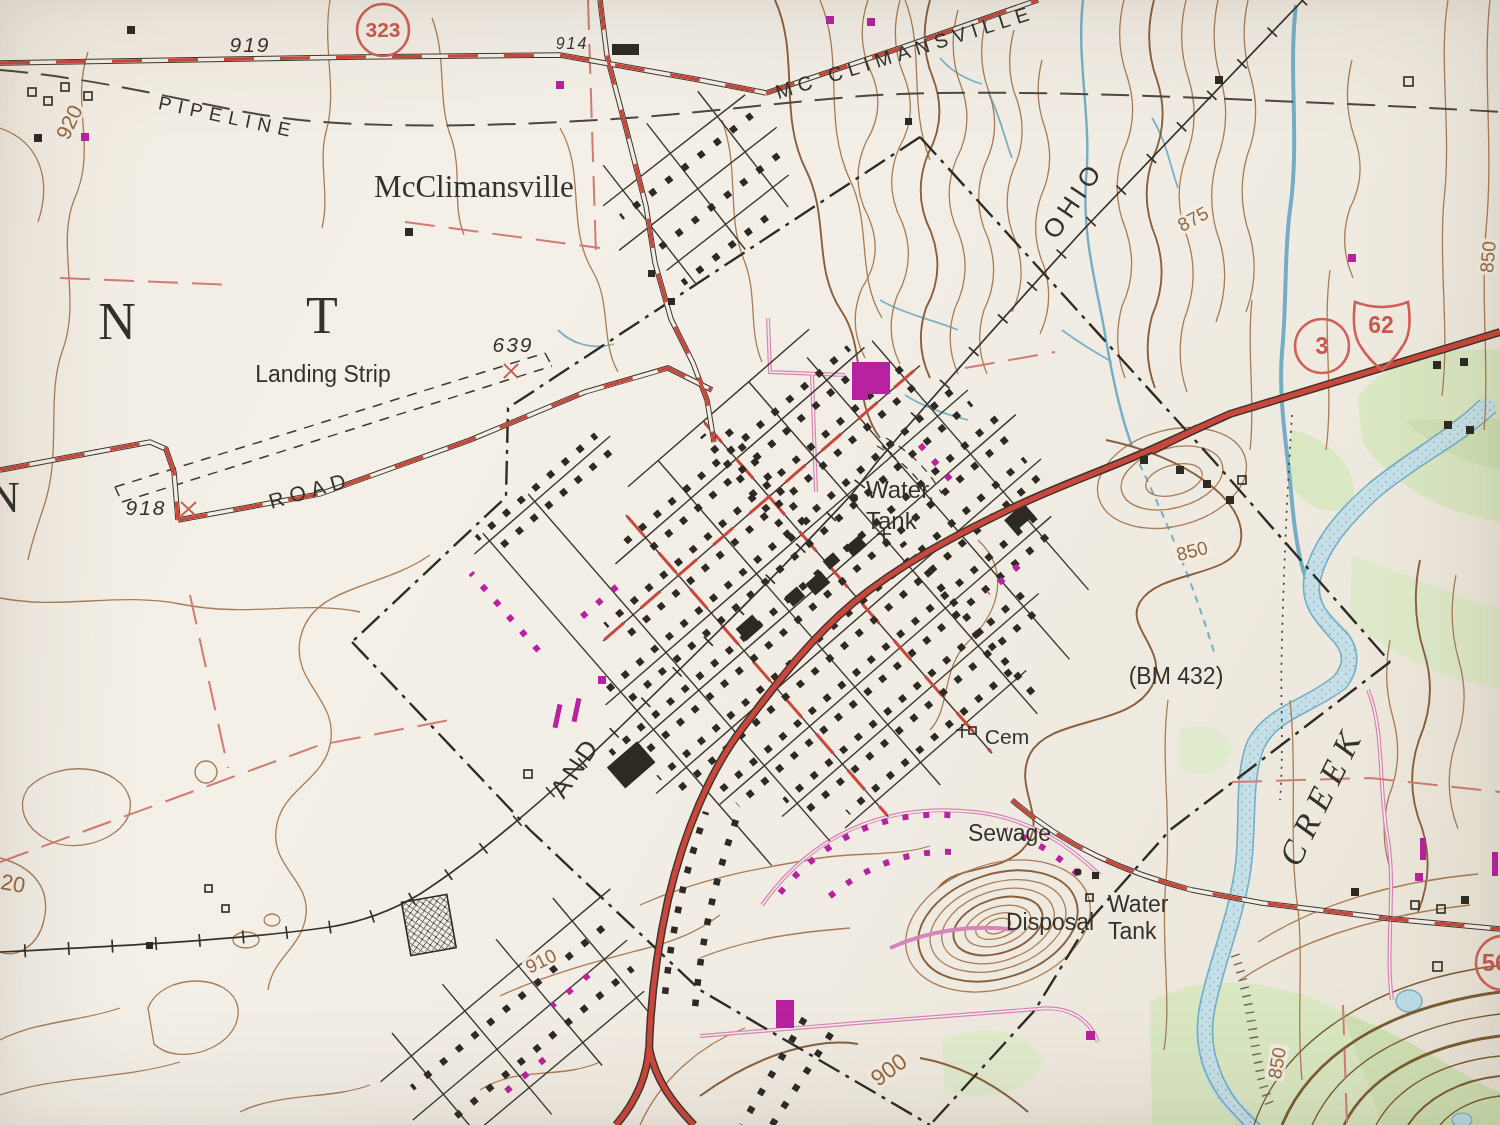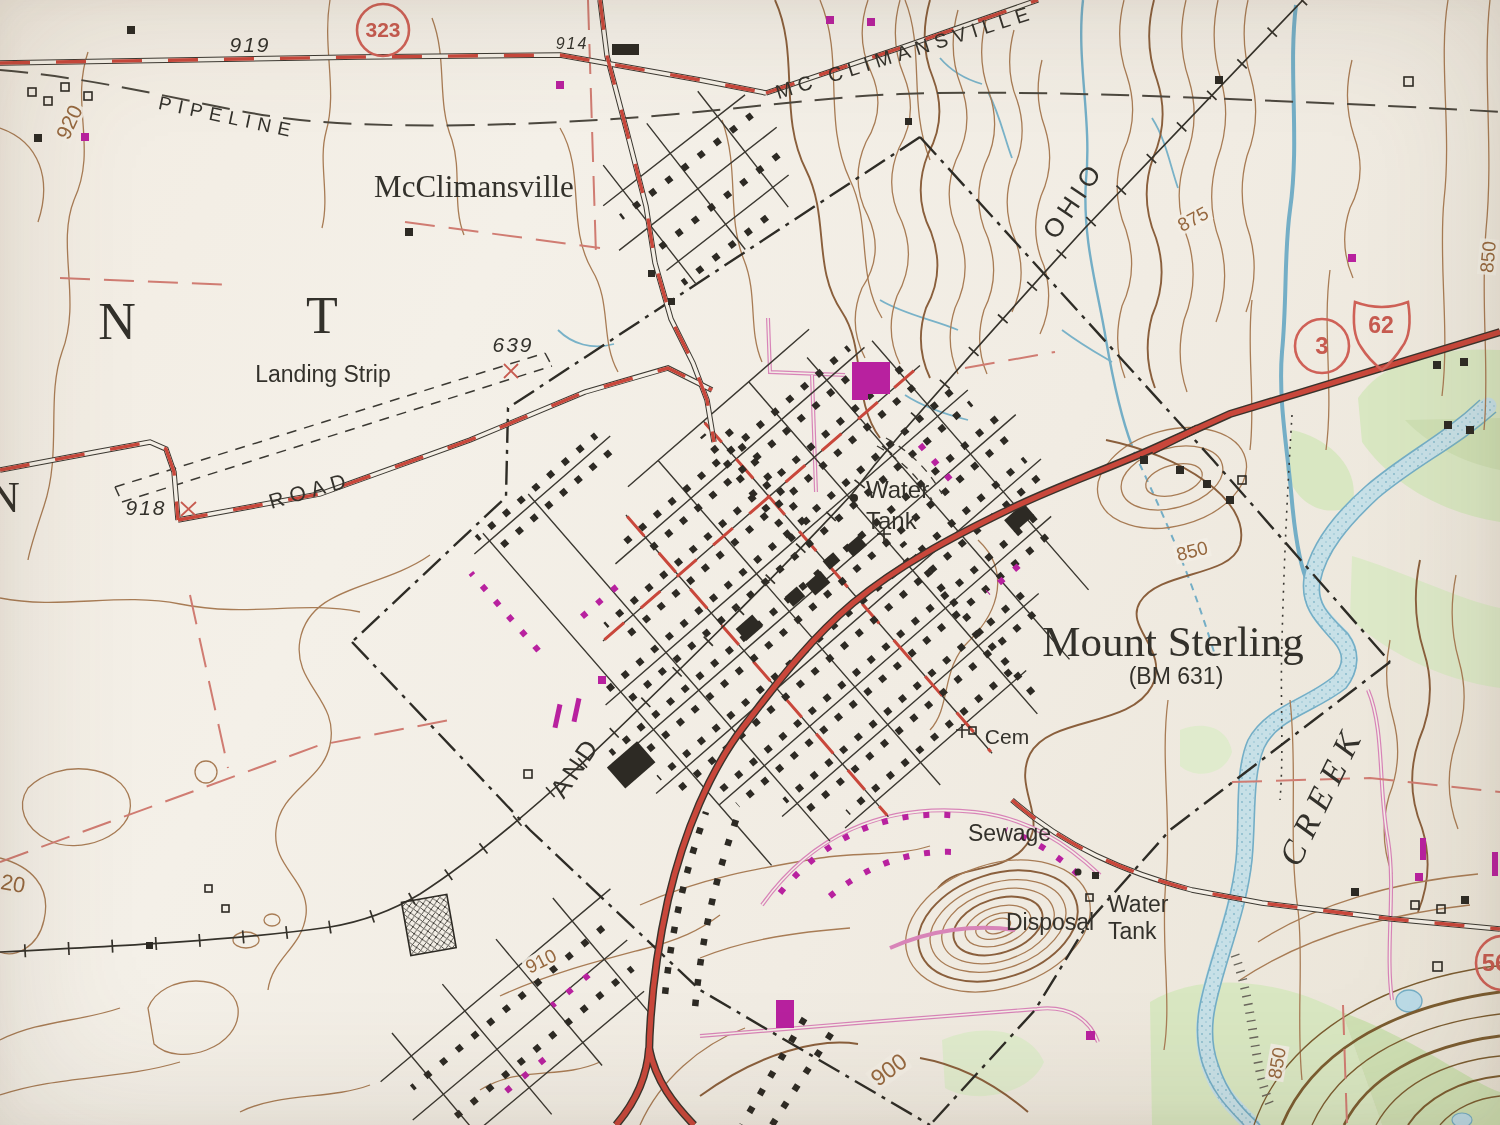--- a/index.html
+++ b/index.html
@@ -413,22 +413,21 @@
 
   <g fill="none" stroke="#cf6157" stroke-width="2.6">
     <circle cx="383" cy="30" r="26"></circle>
     <circle cx="1322" cy="346" r="27"></circle>
     <path d="M1355,302 q27,10 53,0 q5,31 -6,45 q-8,13 -20,23 q-13,-10 -21,-23 q-10,-14 -6,-45 z"></path>
     <circle cx="1503" cy="963" r="27"></circle>
   </g>
 </svg>
 
 <div class="lbl serif" style="left:474px;top:186px;transform:translate(-50%,-50%);font-size:31px;">McClimansville</div>
-<div class="lbl serif" style="left:1173px;top:641px;transform:translate(-50%,-50%);font-size:43px;">Mount Sterling</div>
-<div class="lbl" style="left:1176px;top:676px;transform:translate(-50%,-50%);font-size:23px;">(BM 631)</div>
+<div class="lbl" style="left:1176px;top:676px;transform:translate(-50%,-50%);font-size:23px;">(BM 432)</div>
 
 <div class="lbl serif" style="left:117px;top:322px;transform:translate(-50%,-50%);font-size:52px;">N</div>
 <div class="lbl serif" style="left:322px;top:316px;transform:translate(-50%,-50%);font-size:52px;">T</div>
 <div class="lbl serif" style="left:-12px;top:498px;transform:translate(0,-50%);font-size:44px;">N</div>
 
 <div class="lbl" style="left:228px;top:117px;transform:translate(-50%,-50%) rotate(12deg);font-size:19px;letter-spacing:7px;">PIPELINE</div>
 <div class="lbl" style="left:905px;top:52px;transform:translate(-50%,-50%) rotate(-17.5deg);font-size:20px;letter-spacing:6px;">MC CLIMANSVILLE</div>
 <div class="lbl" style="left:310px;top:490px;transform:translate(-50%,-50%) rotate(-16deg);font-size:21px;letter-spacing:6px;">ROAD</div>
 <div class="lbl" style="left:575px;top:767px;transform:translate(-50%,-50%) rotate(-56deg);font-size:26px;letter-spacing:4px;">AND</div>
 <div class="lbl" style="left:1073px;top:200px;transform:translate(-50%,-50%) rotate(-56deg);font-size:26px;letter-spacing:5px;">OHIO</div>

